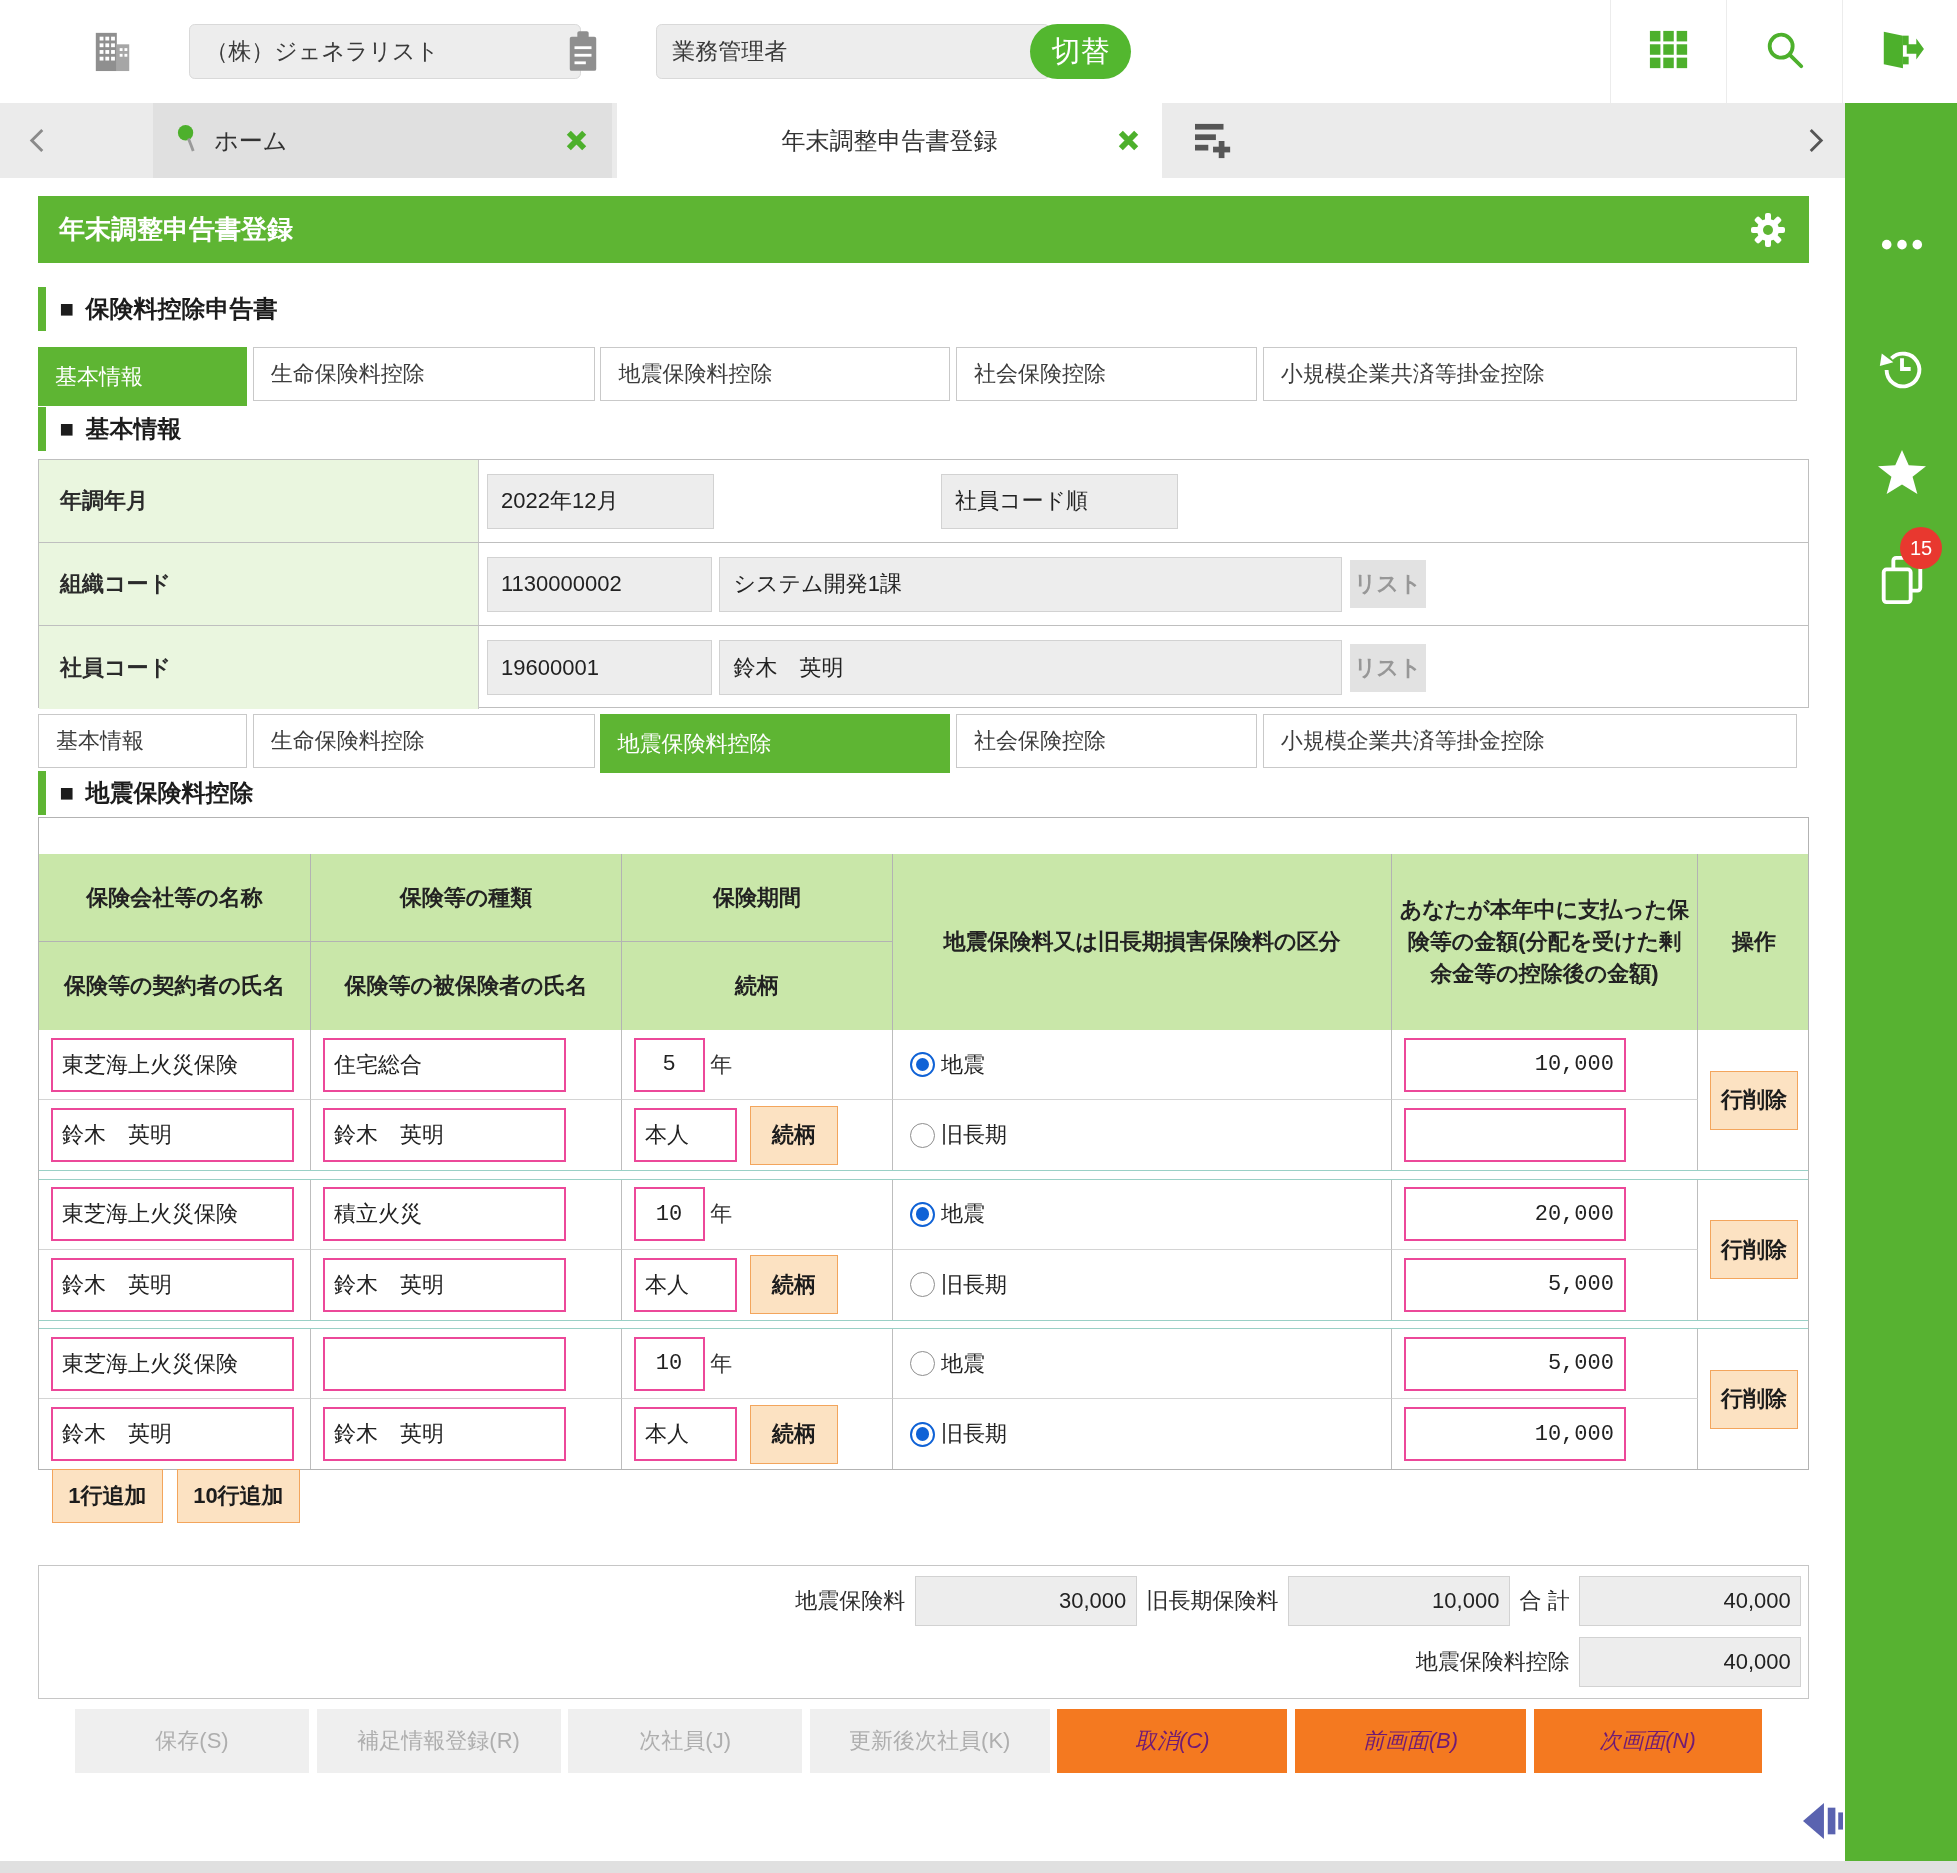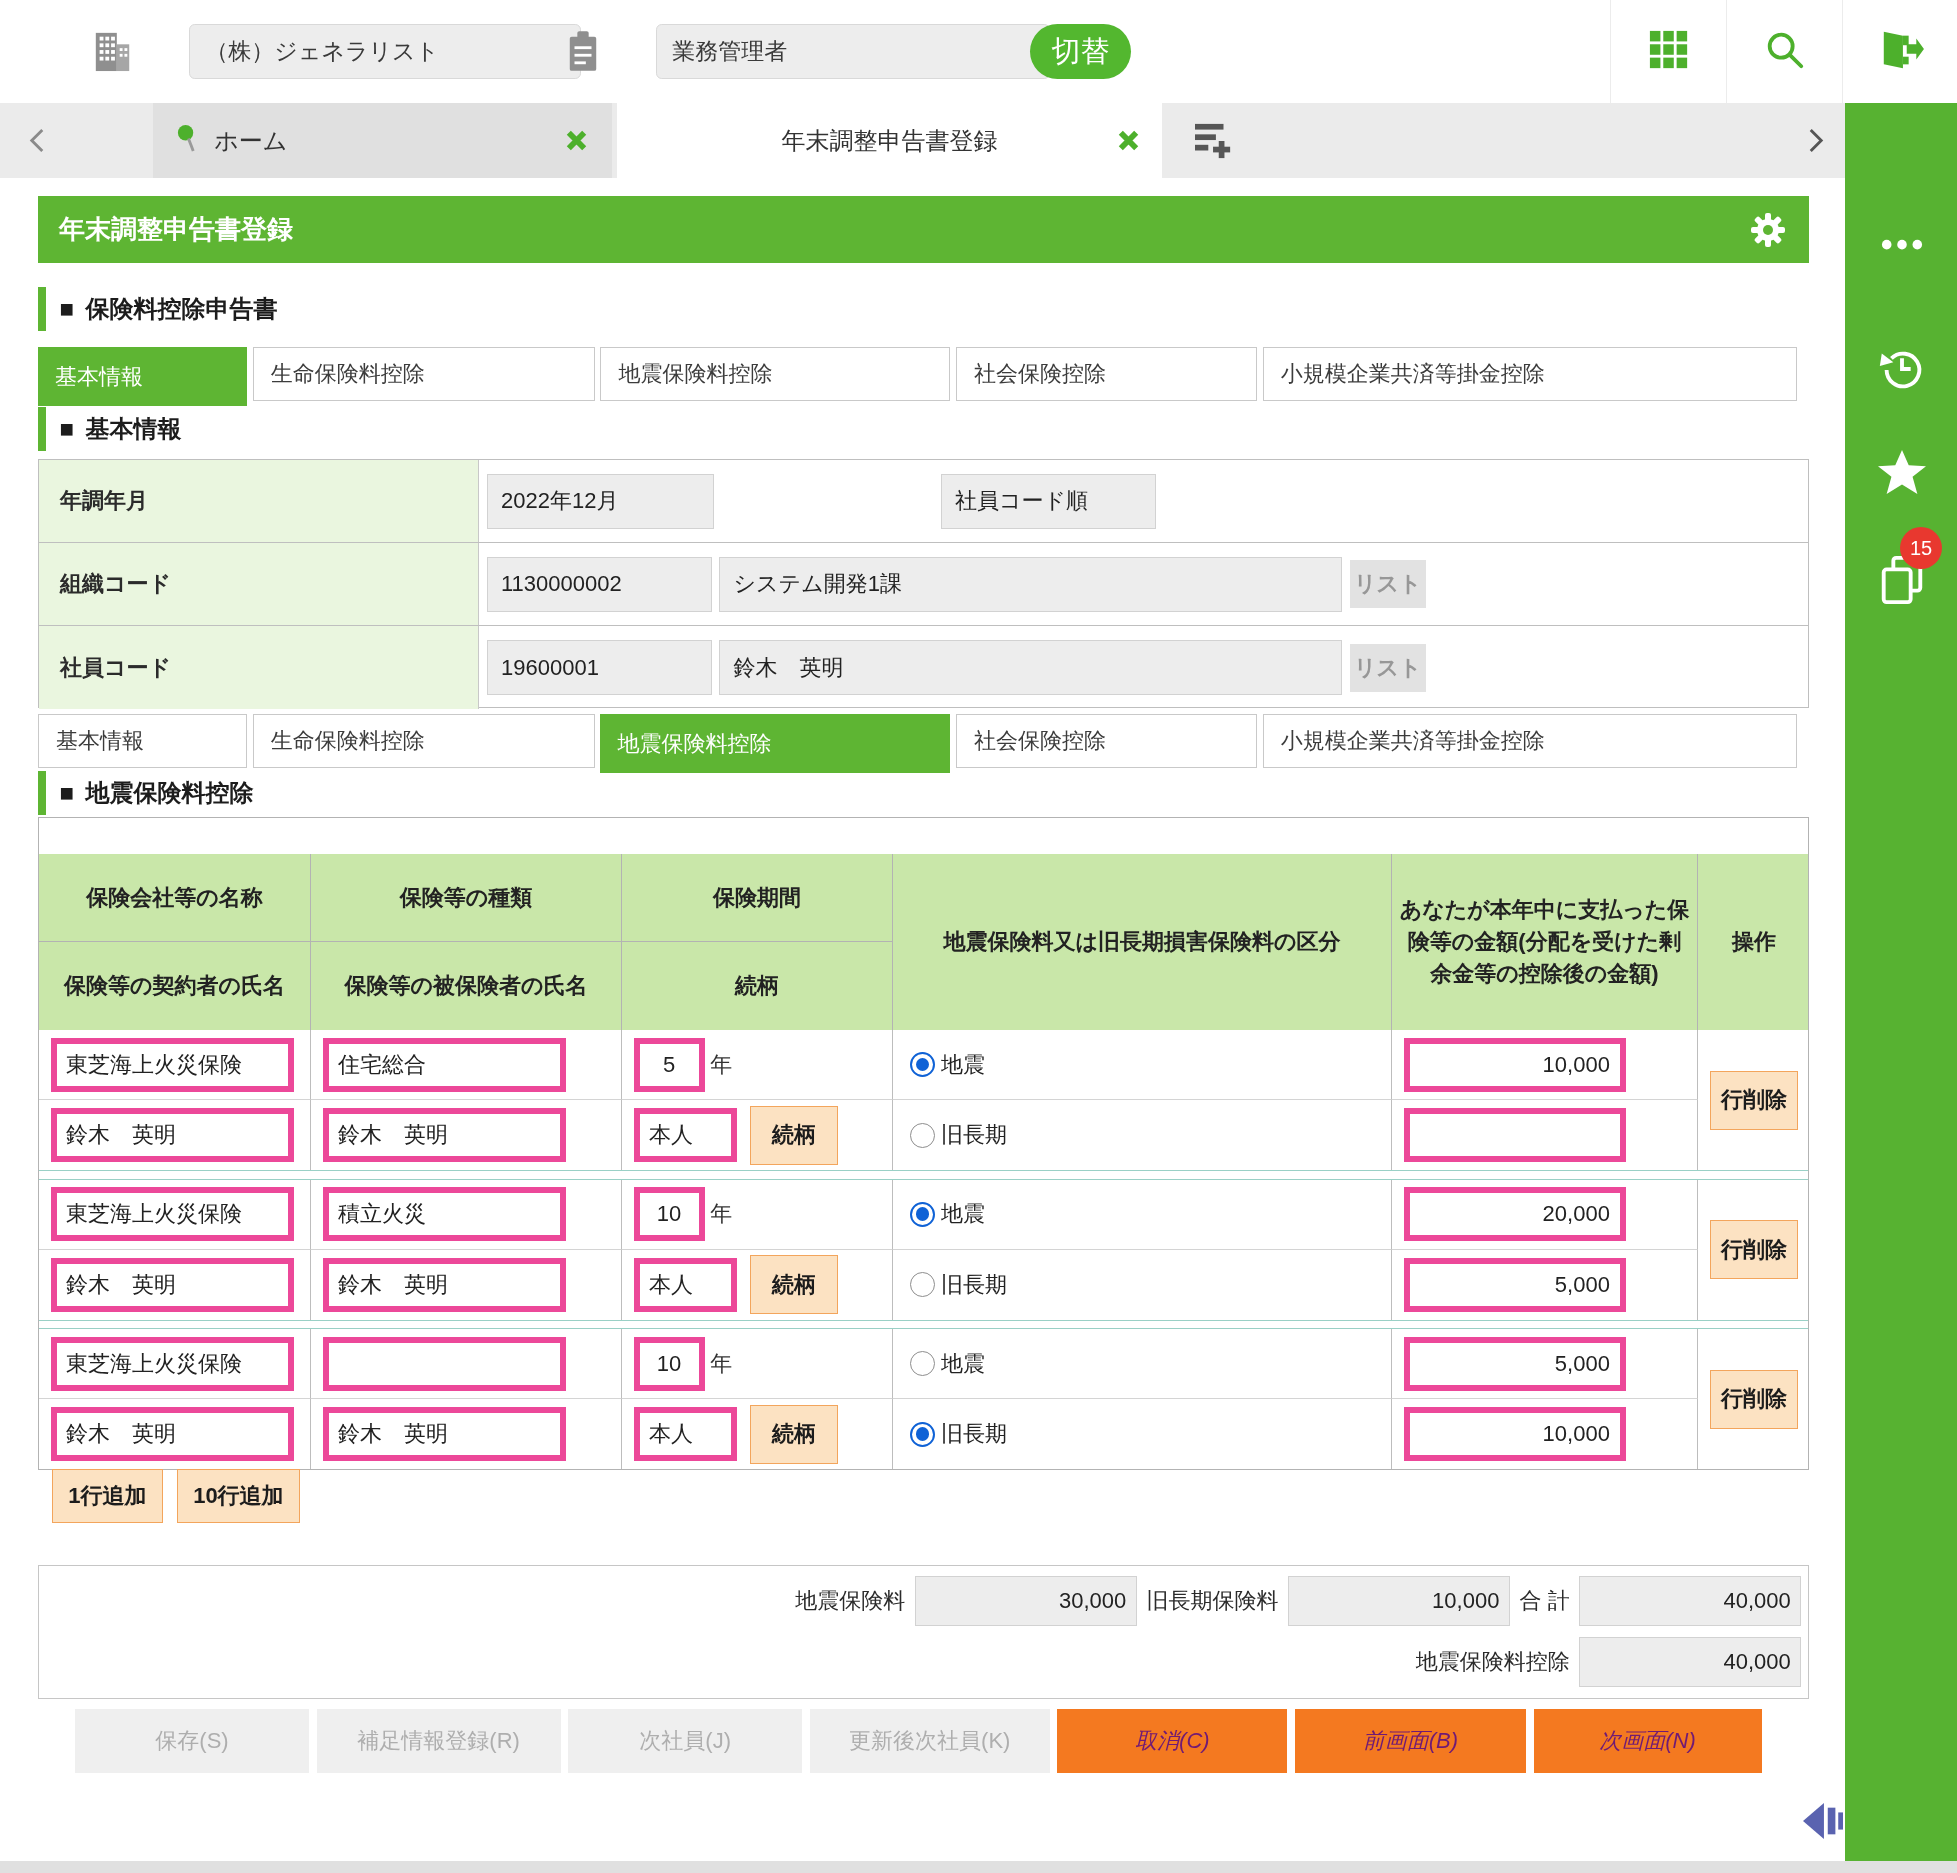--- a/index.html
+++ b/index.html
@@ -71,21 +71,21 @@
   .h.ra{grid-row:1; border-bottom:1px solid #b3b3b3;}
   .h.rb{grid-row:2}
   .h.sp{grid-row:1/3}
   .h.c6{border-right:none}
   .dgroup { grid-template-rows:70px 70px; background:#fff; }
   .d { border-right:1px solid #bdbdbd; display:flex; align-items:center; padding-left:11.5px; }
   .d.c1{grid-column:1}.d.c2{grid-column:2}.d.c3{grid-column:3}.d.c4{grid-column:4}.d.c5{grid-column:5}.d.c6{grid-column:6}
   .d.ra{grid-row:1; border-bottom:1px solid #d4d4d4;}
   .d.rb{grid-row:2}
   .d.c6{grid-row:1/3; border-right:none; justify-content:center; padding-left:0;}
-  .inp { height:54px; border:6px solid #ec4899; background:#fff; font-size:22px; font-family:Liberation Sans, sans-serif; color:#222; padding:0 9.6px; }
+  .inp { height:54px; border:2px solid #ec4899; background:#fff; font-size:22px; font-family:Liberation Mono, monospace; color:#222; padding:0 9.6px; }
   .inp.name { width:243px; }
   .inp.yrs { width:71px; text-align:center; }
   .inp.rel { width:103px; }
   .inp.amt { width:222px; text-align:right; }
   .suffix { font-size:22px; color:#333; margin-left:5.7px; }
   .peach { background:#fce2c2; border:1.9px solid #f3a55c; font-size:22px; font-weight:bold; color:#1c1c1c; font-family:inherit; cursor:pointer; }
   .rel-btn { width:88px; height:59px; margin-left:13.4px; }
   .del-btn { width:88px; height:59px; }
   .radio { width:25px; height:25px; border-radius:50%; border:1.9px solid #8e8e8e; background:#fff; position:relative; margin-left:5.7px; cursor:pointer; flex:none; }
   .radio.checked { border:2.9px solid #0f62d6; }
@@ -300,21 +300,21 @@
     <div class="sec-head sec2">
       <span>■</span>
       <span>基本情報</span>
     </div>
 
     <div class="form-table">
       <div class="frow">
         <div class="flabel">年調年月</div>
         <div class="fval">
           <div class="ro" style="margin-left:7.6px; width:227px;">2022年12月</div>
-          <div class="ro" style="margin-left:227px; width:215px;">社員コード順</div>
+          <div class="ro" style="margin-left:227px; width:237px;">社員コード順</div>
         </div>
       </div>
       <div class="frow">
         <div class="flabel">組織コード</div>
         <div class="fval">
           <div class="ro" style="margin-left:7.6px; width:225px;">1130000002</div>
           <div class="ro" style="margin-left:7.6px; width:623px;">システム開発1課</div>
           <button class="list-btn" style="margin-left:7.6px;">リスト</button>
         </div>
       </div>

